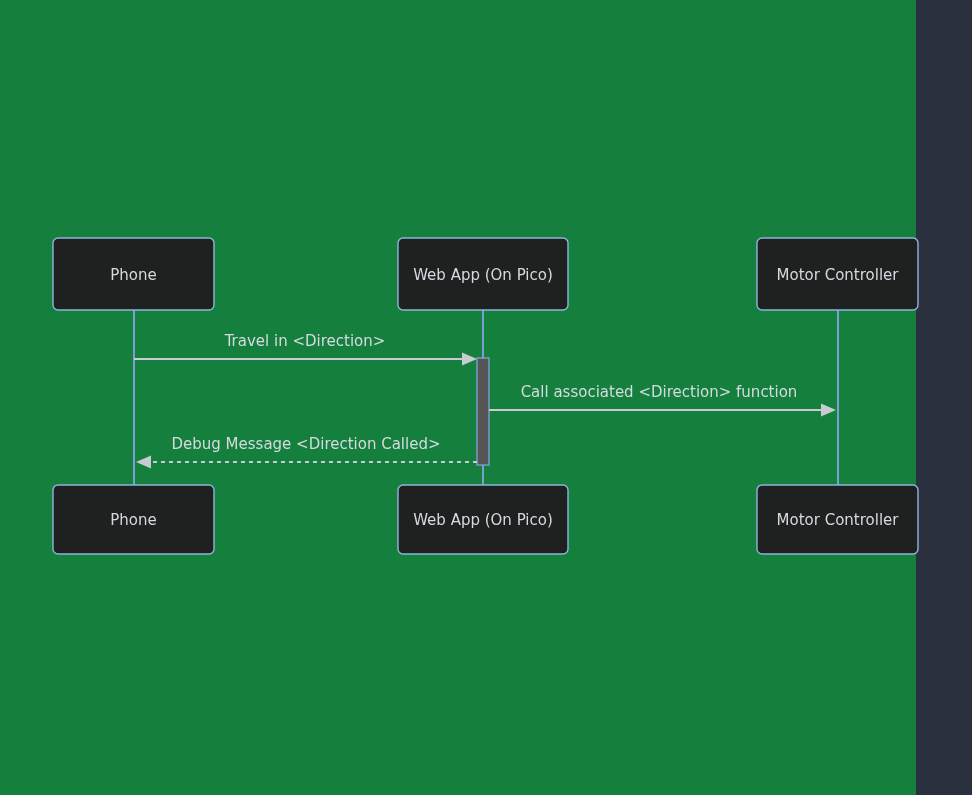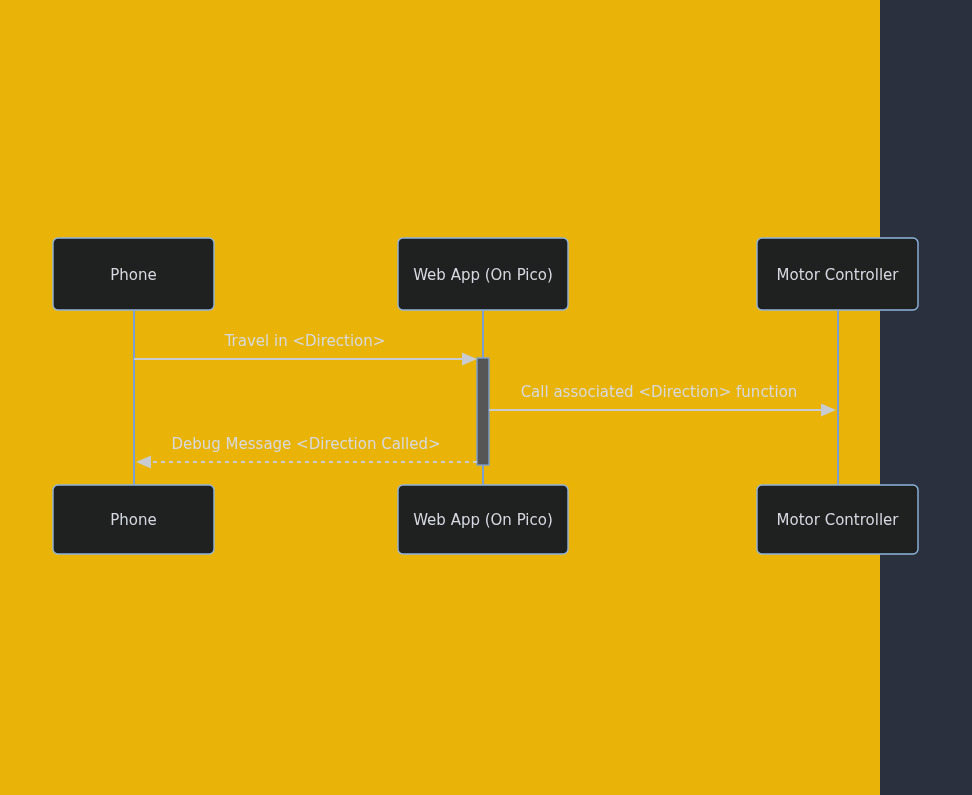--- a/index.html
+++ b/index.html
@@ -11,21 +11,22 @@
   body {
     width: 972px;
     height: 795px;
     font-family: "DejaVu Sans", sans-serif;
     overflow: hidden;
   }
   #diagram-root {
     position: relative;
     width: 880px;
     height: 795px;
-    background: #eab308;
+    background: #15803d;
+    padding-left: 36px;
   }
   svg.diagram-canvas {
     position: absolute;
     left: 0;
     top: 0;
     width: 972px;
     height: 795px;
     display: block;
   }
   .participant-box-rect {

